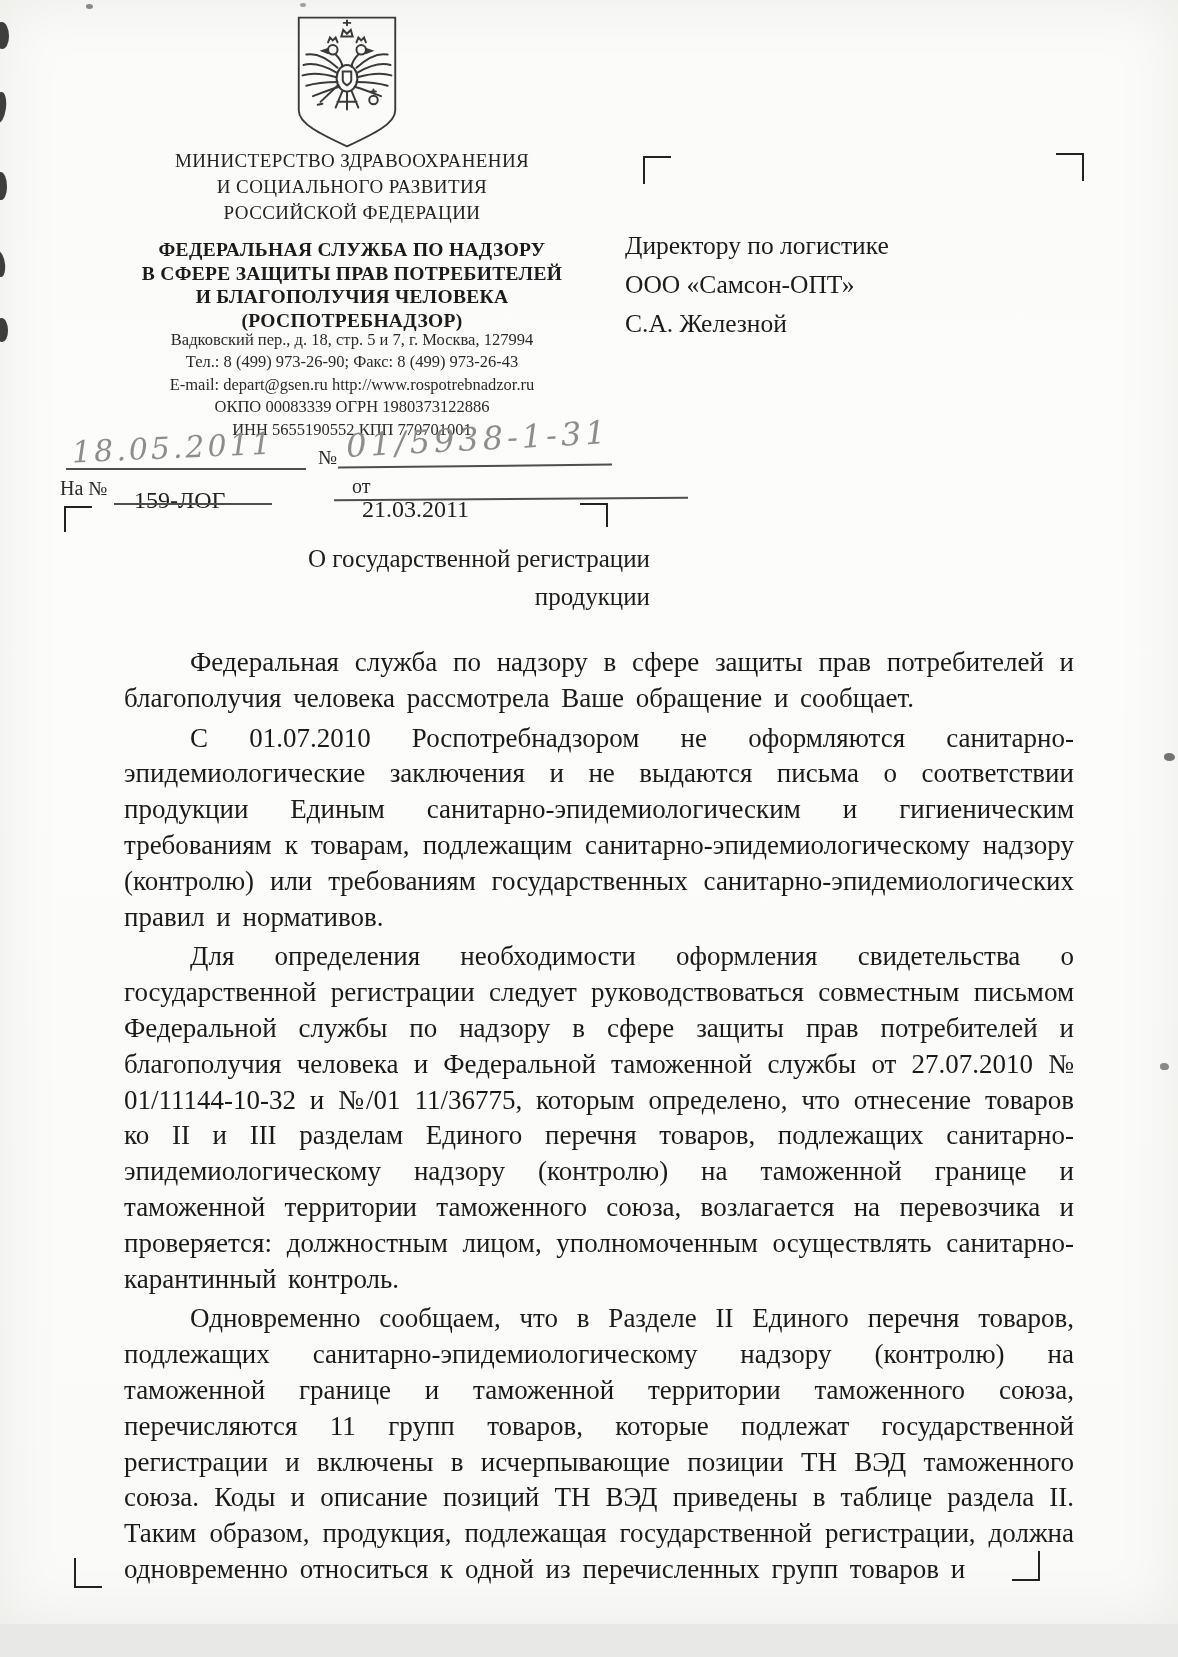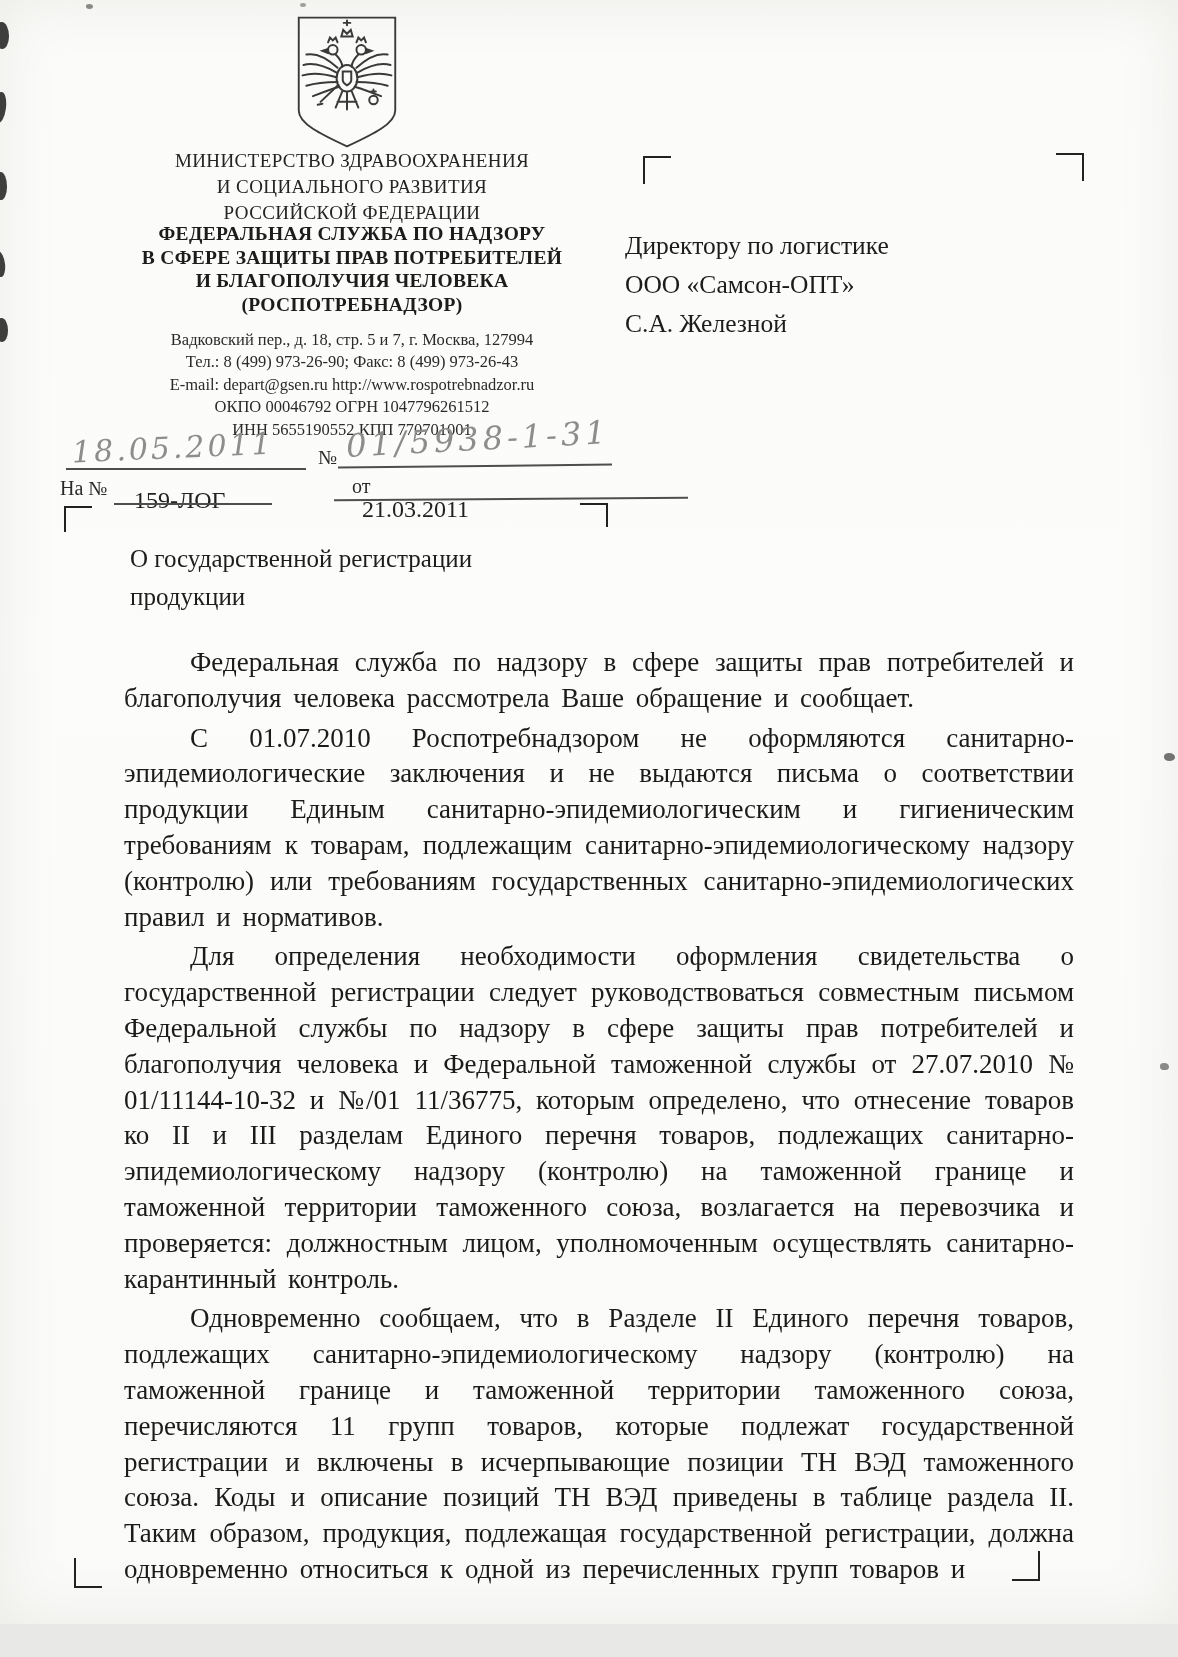--- a/index.html
+++ b/index.html
@@ -10,21 +10,21 @@
     background:linear-gradient(180deg,#fbfbf9 0%,#fcfcfb 40%,#fafaf8 100%);
     font-family:"Liberation Serif", serif;
     color:#1f1f1f;
     overflow:hidden;
     box-shadow:inset 0 0 60px rgba(120,120,115,.12);
   }
   .abs{position:absolute;}
   .emblem{left:284px;top:12px;width:126px;height:140px;}
   .ministry{left:112px;top:148px;width:480px;text-align:center;
     font-size:19px;line-height:26px;letter-spacing:.4px;color:#242424;}
-  .service{left:104px;top:222px;width:496px;text-align:center;
+  .service{left:104px;top:238px;width:496px;text-align:center;
     font-size:19.5px;line-height:23.5px;font-weight:bold;letter-spacing:.3px;color:#1c1c1c;}
   .contacts{left:104px;top:329px;width:496px;text-align:center;
     font-size:16.5px;line-height:22.4px;color:#2a2a2a;}
   
   .recipient{left:625px;top:226px;width:420px;font-size:25.5px;line-height:39px;color:#1c1c1c;}
   
   .handwrite{font-family:"DejaVu Serif", serif;font-style:italic;color:#8d8d8d;white-space:nowrap;}
   .hw-date{left:72px;top:430px;font-size:30px;letter-spacing:3px;transform:rotate(-2.5deg);}
   .hw-num{left:346px;top:420px;font-size:32px;letter-spacing:4px;transform:rotate(-3deg);}
   .rule{height:0;border-top:2px solid #4e4e4e;}
@@ -33,21 +33,21 @@
   .rule-c{left:114px;top:503px;width:158px;}
   .rule-d{left:334px;top:498px;width:354px;transform:rotate(-.4deg);}
   .lbl{font-size:20px;color:#2a2a2a;}
   .no-label{left:318px;top:446px;}
   .na-label{left:60px;top:477px;}
   .ot-label{left:308px;top:475px;margin-left:44px;}
   .typed{font-size:24px;color:#222;}
   .in-num{left:134px;top:487px;}
   .in-date{left:362px;top:496px;}
   
-  .subject{left:130px;top:540px;width:520px;font-size:25px;line-height:38px;color:#1d1d1d;}
+  .subject{left:130px;top:540px;width:520px;font-size:25px;line-height:38px;color:#1d1d1d;text-align:right;}
   
   .body-text{left:120px;top:641px;width:958px;}
   .body-text p{
     margin:4px;padding:0;
     font-size:27px;line-height:35.8px;
     text-align:justify;text-indent:66px;
     word-spacing:5px;color:#1b1b1b;
   }
   
   .mark{width:26px;height:26px;}
@@ -134,21 +134,21 @@
     <div>ФЕДЕРАЛЬНАЯ СЛУЖБА ПО НАДЗОРУ</div>
     <div>В СФЕРЕ ЗАЩИТЫ ПРАВ ПОТРЕБИТЕЛЕЙ</div>
     <div>И БЛАГОПОЛУЧИЯ ЧЕЛОВЕКА</div>
     <div>(РОСПОТРЕБНАДЗОР)</div>
   </div>
 
   <div class="abs contacts">
     <div>Вадковский пер., д. 18, стр. 5 и 7,  г. Москва, 127994</div>
     <div>Тел.: 8 (499) 973-26-90; Факс: 8 (499) 973-26-43</div>
     <div>E-mail: depart@gsen.ru  http://www.rospotrebnadzor.ru</div>
-    <div>ОКПО 00046792  ОГРН 1047796261512</div>
+    <div>ОКПО 00083339  ОГРН 1980373122886</div>
     <div>ИНН 5655190552  КПП 770701001</div>
   </div>
 
   <div class="abs recipient">
     <div>Директору по логистике</div>
     <div>ООО «Самсон-ОПТ»</div>
     <div>С.А. Железной</div>
   </div>
 
   <div class="abs handwrite hw-date">18.05.2011</div>

